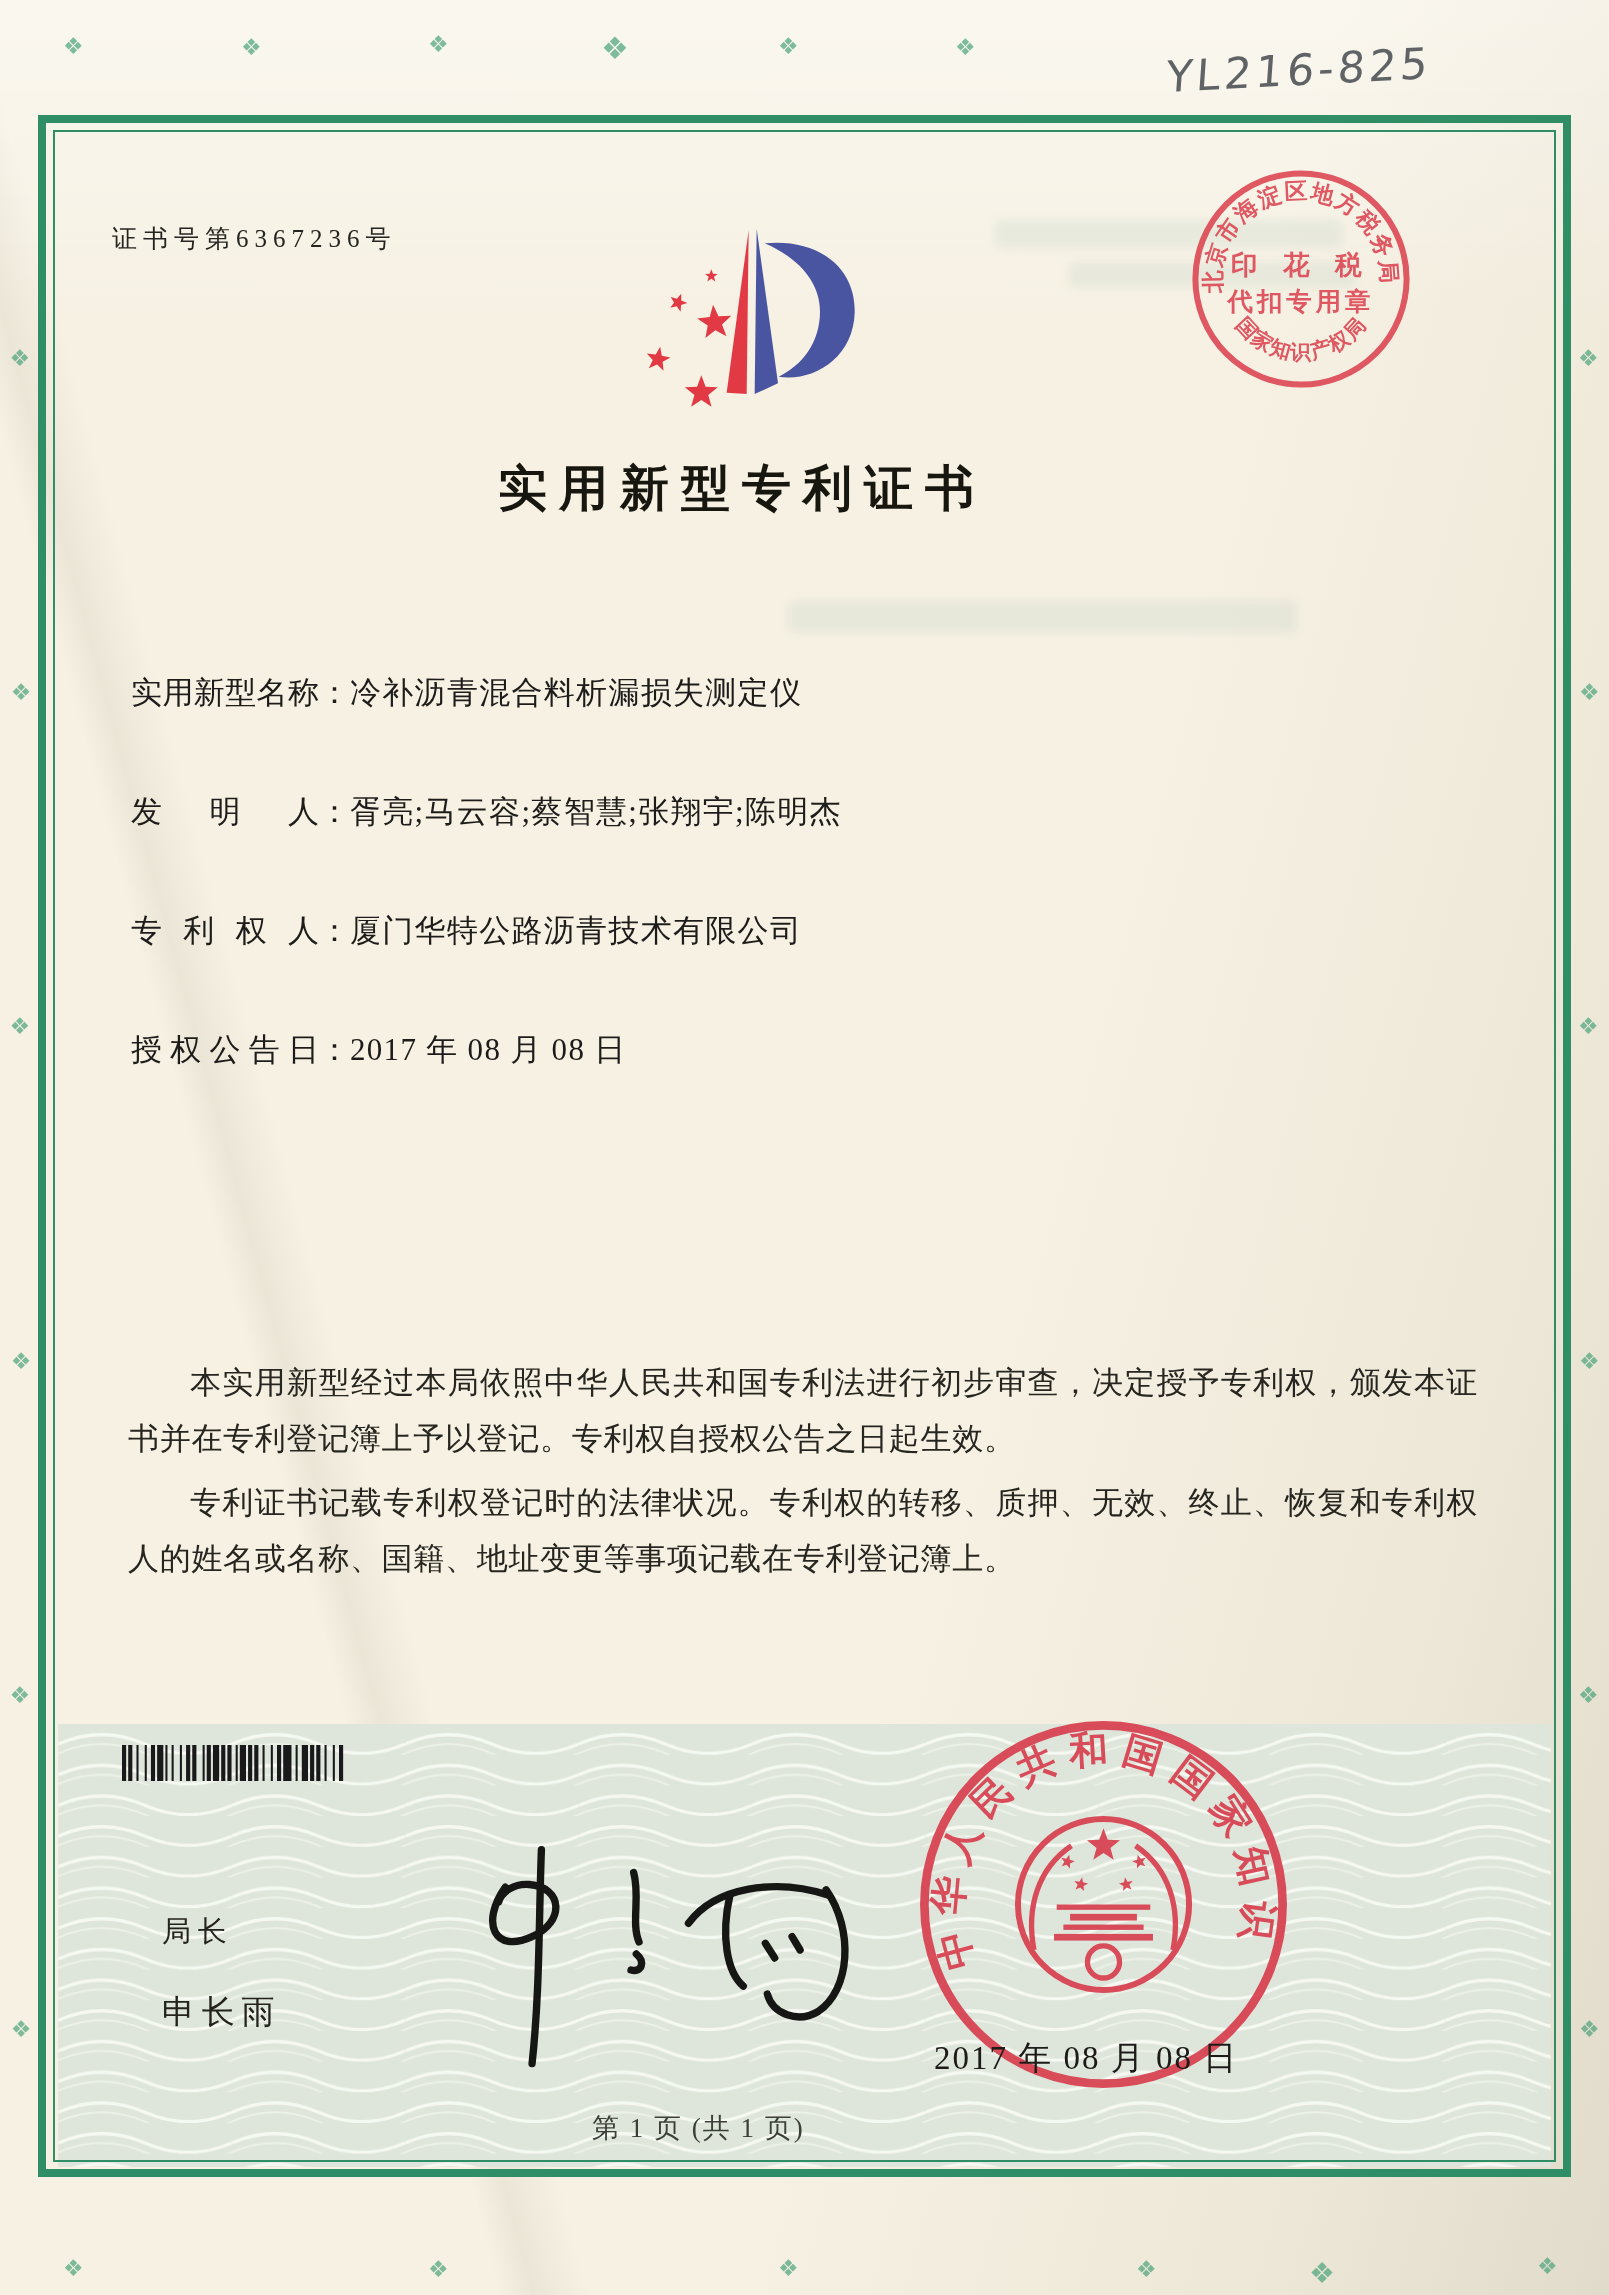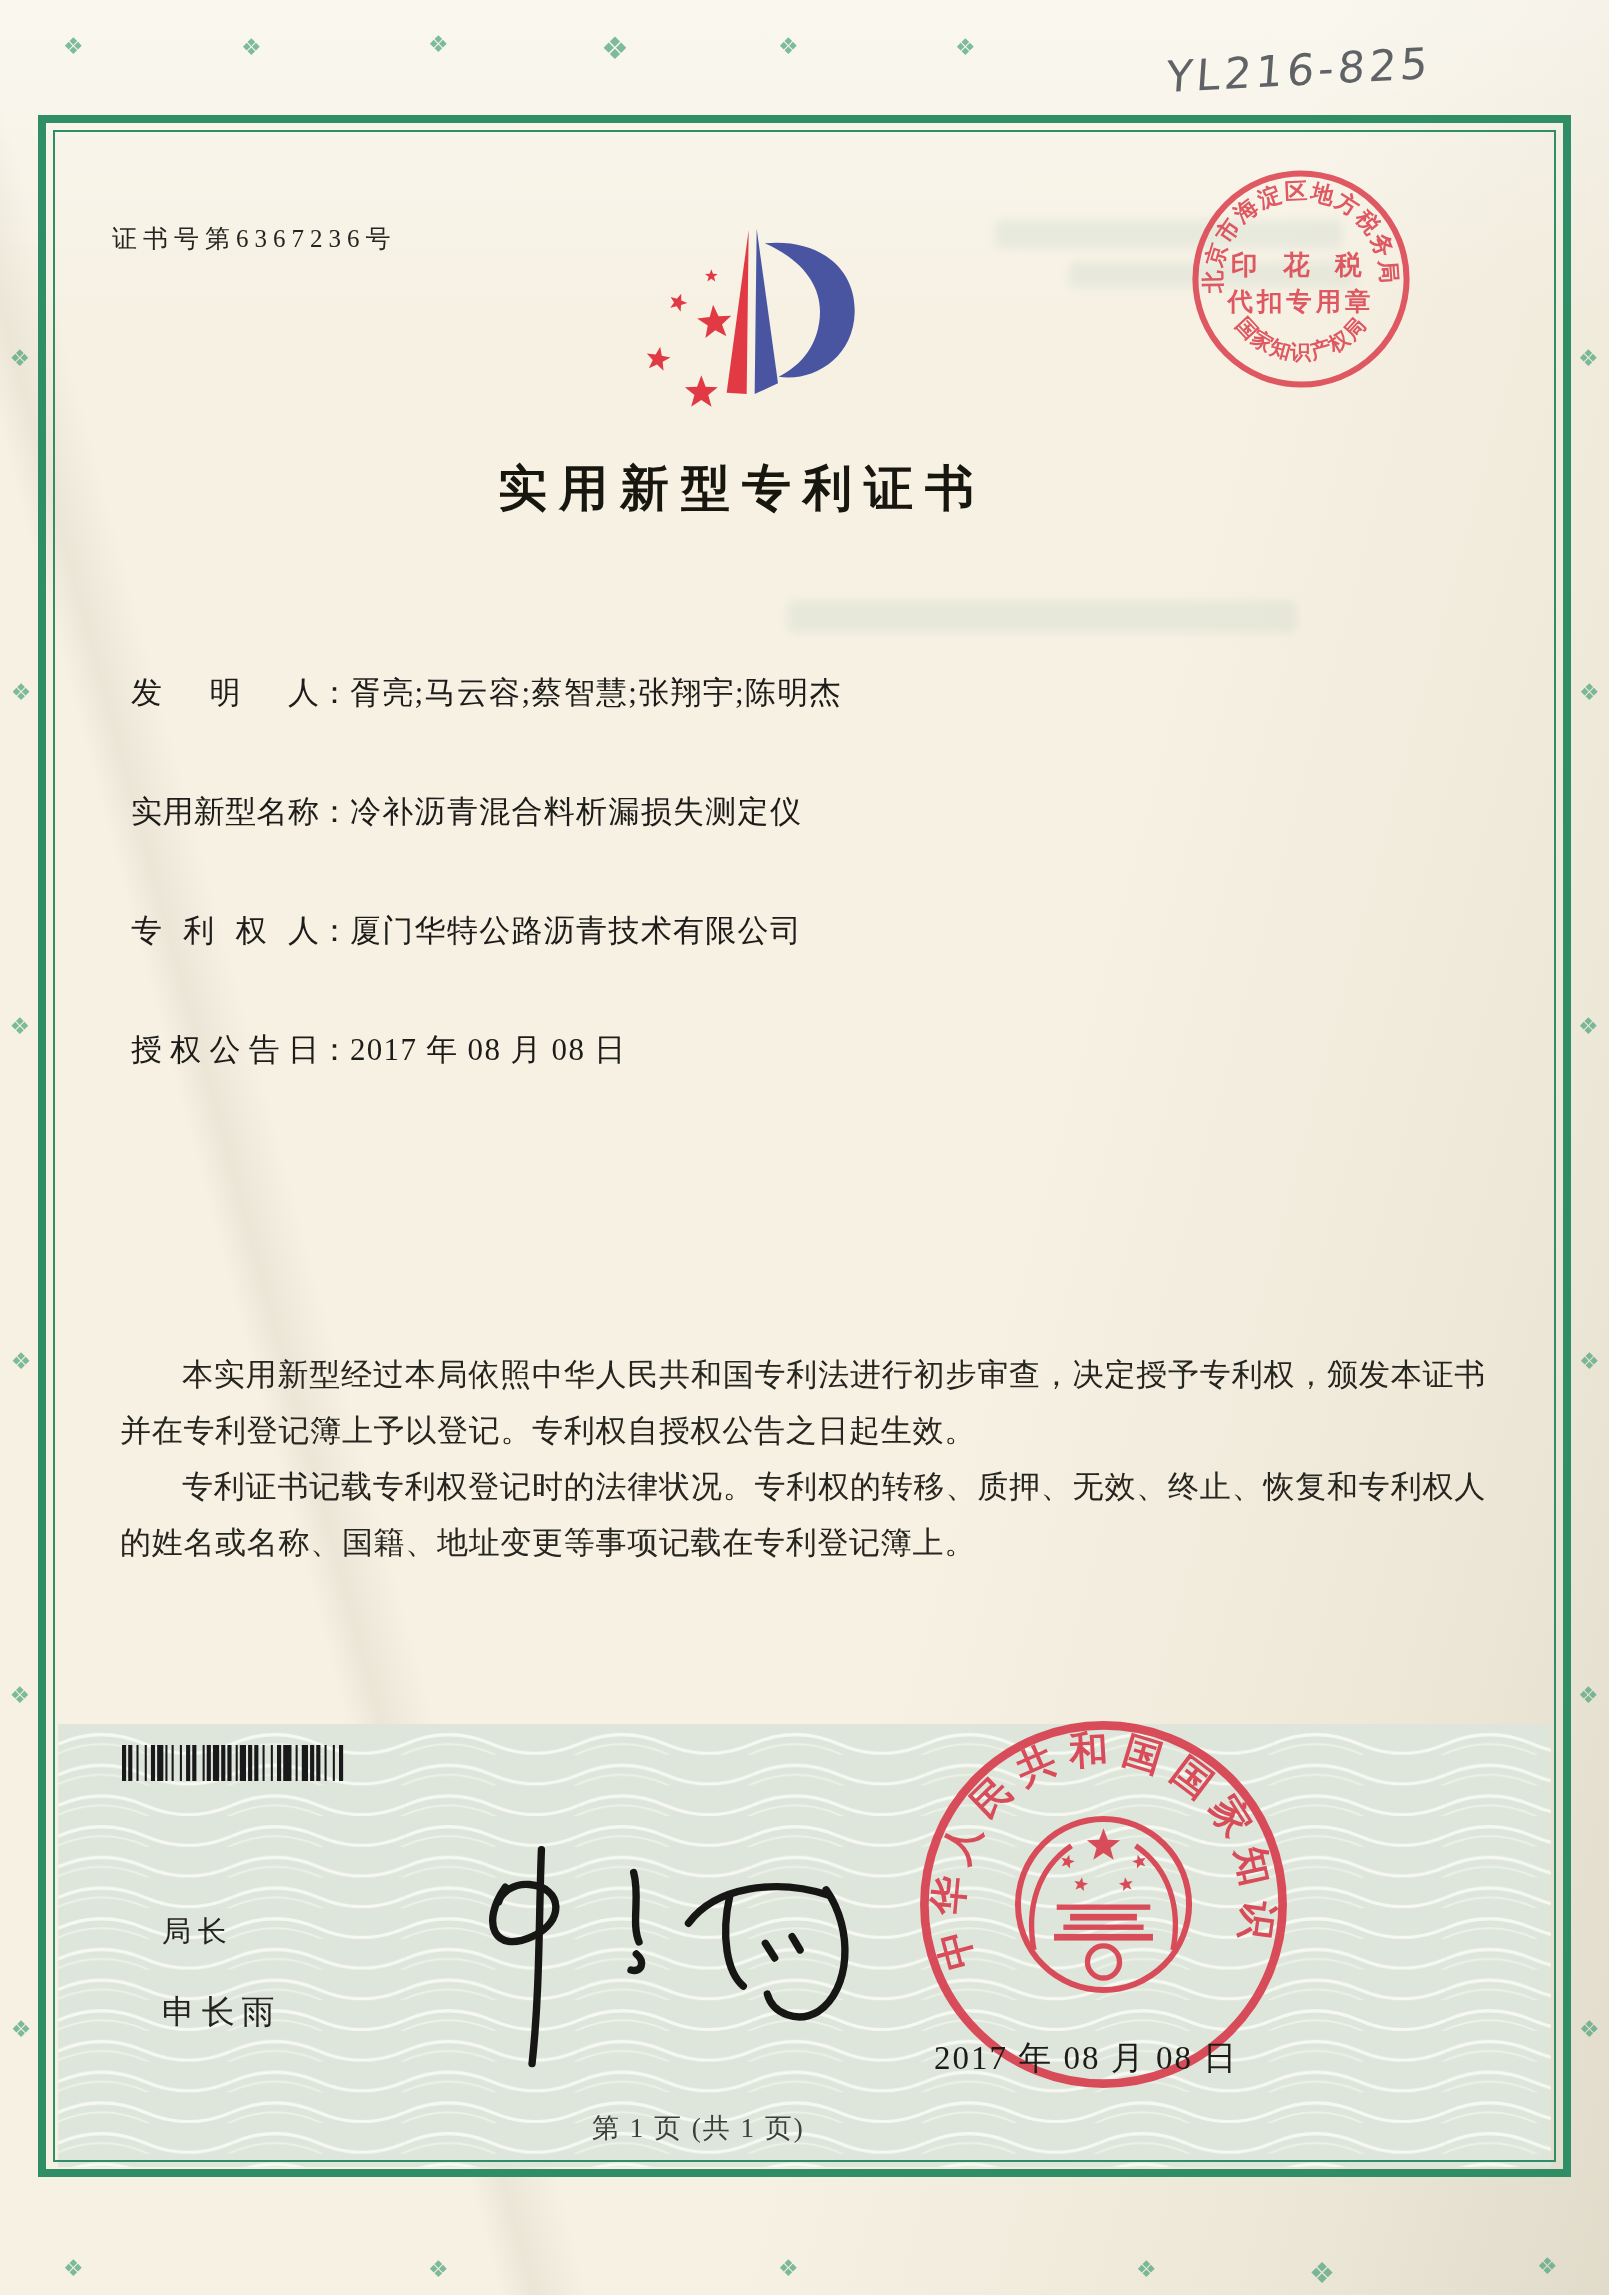--- a/index.html
+++ b/index.html
@@ -40,21 +40,21 @@
   .tax-stamp{position:absolute;left:1164px;top:142px;width:274px;height:274px;opacity:.92;}
   .tax-stamp text{fill:#dd4b57;font-family:"Liberation Serif","DejaVu Serif",serif;font-weight:bold;}
   
   .fields{position:absolute;left:131px;top:672px;font-size:31px;}
   .f-row{height:31px;margin-bottom:88px;white-space:nowrap;}
   .f-label{display:inline-block;width:188px;text-align:justify;text-align-last:justify;vertical-align:top;}
   .f-colon{display:inline-block;vertical-align:top;}
   .f-value{display:inline-block;vertical-align:top;letter-spacing:1.3px;}
   
   .paras{position:absolute;left:120px;width:1366px;top:1347px;font-size:31px;line-height:56px;text-align:justify;letter-spacing:0.7px;color:#26251f;}
-  .paras p{margin:0;text-indent:2em;}
+  .paras p{margin:8px;text-indent:2em;}
   
   .barcode{position:absolute;left:122px;top:1745px;width:224px;height:36px;}
   
   .signer-title{position:absolute;left:162px;top:1912px;font-size:29px;letter-spacing:6.7px;color:#23221d;}
   .signer-name{position:absolute;left:162px;top:1990px;font-size:33px;letter-spacing:6.7px;color:#23221d;}
   .signature{position:absolute;left:401px;top:1823px;width:468px;height:254px;}
   .signature path{stroke:#161614;stroke-width:11;fill:none;stroke-linecap:round;stroke-linejoin:round;}
   
   .seal{position:absolute;left:903px;top:1704px;width:401px;height:401px;opacity:.93;}
   .seal text{fill:#d84050;font-family:"Liberation Serif","DejaVu Serif",serif;font-weight:bold;}
@@ -114,24 +114,24 @@
     <text font-size="34" letter-spacing="3"><textPath href="#ts-top">北京市海淀区地方税务局</textPath></text>
     <text font-size="31" letter-spacing="2"><textPath href="#ts-bot">国家知识产权局</textPath></text>
     <text x="205" y="198" font-size="40" letter-spacing="14" text-anchor="middle">印 花 税</text>
     <text x="205" y="252" font-size="38" letter-spacing="6" text-anchor="middle">代扣专用章</text>
   </svg>
 
   <div class="title">实用新型专利证书</div>
 
   <div class="fields">
     <div class="f-row">
+      <span class="f-label">实用新型名称</span><span class="f-colon">：</span><span class="f-value">冷补沥青混合料析漏损失测定仪</span>
+    </div>
+    <div class="f-row">
       <span class="f-label">发明人</span><span class="f-colon">：</span><span class="f-value">胥亮;马云容;蔡智慧;张翔宇;陈明杰</span>
-    </div>
-    <div class="f-row">
-      <span class="f-label">实用新型名称</span><span class="f-colon">：</span><span class="f-value">冷补沥青混合料析漏损失测定仪</span>
     </div>
     <div class="f-row">
       <span class="f-label">专利权人</span><span class="f-colon">：</span><span class="f-value">厦门华特公路沥青技术有限公司</span>
     </div>
     <div class="f-row">
       <span class="f-label">授权公告日</span><span class="f-colon">：</span><span class="f-value">2017 年 08 月 08 日</span>
     </div>
   </div>
 
   <div class="paras">

